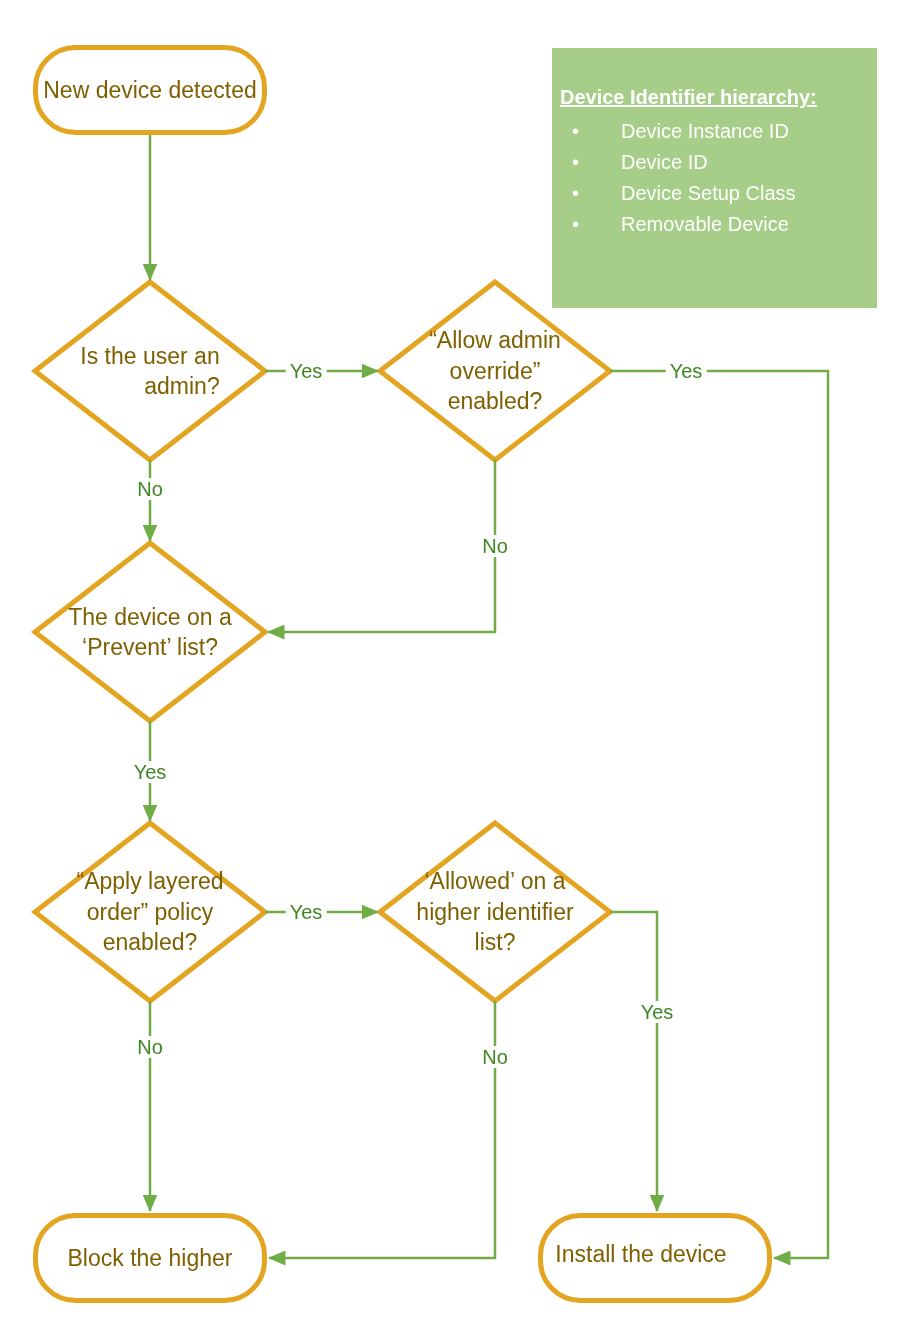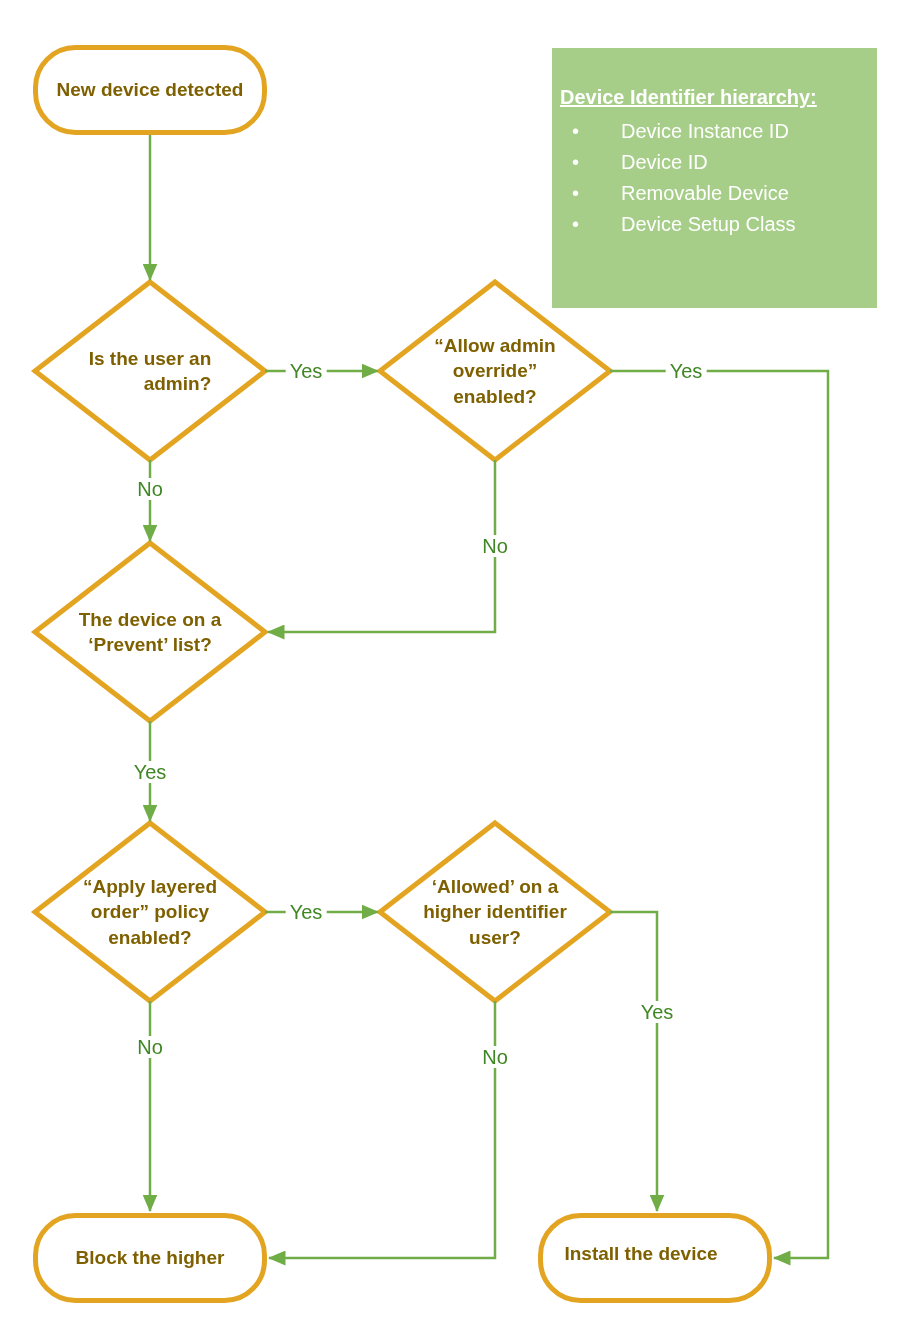--- a/index.html
+++ b/index.html
@@ -5,22 +5,22 @@
   html,body{margin:0;padding:0;background:#ffffff;}
   .stage{
     position:relative;width:924px;height:1326px;background:#ffffff;
     font-family:"Liberation Sans",sans-serif;overflow:hidden;
   }
   svg.connectors{position:absolute;left:0;top:0;width:924px;height:1326px;}
   .shape{fill:#ffffff;stroke:var(--shape_border,#E3A521);stroke-width:5;}
   .line{fill:none;stroke:var(--connector_green,#70AD47);stroke-width:2.5;}
   .node-label{
     position:absolute;display:flex;align-items:center;justify-content:center;
-    text-align:center;color:var(--node_text,#7F6000);font-size:19px;
-    line-height:1.32;white-space:pre-line;font-weight:bold;
+    text-align:center;color:var(--node_text,#7F6000);font-size:23px;
+    line-height:1.32;white-space:pre-line;
   }
   .edge-label{
     position:absolute;transform:translate(-50%,-50%);
     background:#ffffff;color:var(--edge_label_green,#3F8624);
     font-size:20px;padding:0 4px;line-height:1.1;text-align:center;
   }
   .legend{
     position:absolute;left:552px;top:48px;width:325px;height:260px;
     background:var(--legend_bg,#A6CE89);color:var(--legend_text,#ffffff);
     box-sizing:border-box;padding:38px 10px 0 8px;
@@ -69,37 +69,37 @@
   <div class="node-label" style="left:400px;top:330px;width:190px;height:82px;">“Allow admin
 override”
 enabled?</div>
   <div class="node-label" style="left:40px;top:590px;width:220px;height:84px;">The device on a
 ‘Prevent’ list?</div>
   <div class="node-label" style="left:50px;top:870px;width:200px;height:84px;">“Apply layered
 order” policy
 enabled?</div>
   <div class="node-label" style="left:385px;top:870px;width:220px;height:84px;">‘Allowed’ on a
 higher identifier
-user?</div>
+list?</div>
   <div class="node-label" style="left:33px;top:1213px;width:234px;height:90px;">Block the higher</div>
   <div class="node-label" style="left:524px;top:1213px;width:234px;height:82px;">Install the device</div>
 
   <div class="edge-label" style="left:306px;top:371px;">Yes</div>
   <div class="edge-label" style="left:150px;top:489px;">No</div>
   <div class="edge-label" style="left:686px;top:371px;">Yes</div>
   <div class="edge-label" style="left:495px;top:546px;">No</div>
   <div class="edge-label" style="left:150px;top:772px;">Yes</div>
   <div class="edge-label" style="left:306px;top:912px;">Yes</div>
   <div class="edge-label" style="left:150px;top:1047px;">No</div>
   <div class="edge-label" style="left:657px;top:1012px;">Yes</div>
   <div class="edge-label" style="left:495px;top:1057px;">No</div>
 
   <div class="legend">
     <div class="legend-title">Device Identifier hierarchy:</div>
     <ul>
       <li>Device Instance ID</li>
       <li>Device ID</li>
+      <li>Device Setup Class</li>
       <li>Removable Device</li>
-      <li>Device Setup Class</li>
     </ul>
   </div>
 
 </div>
 
 </body></html>

